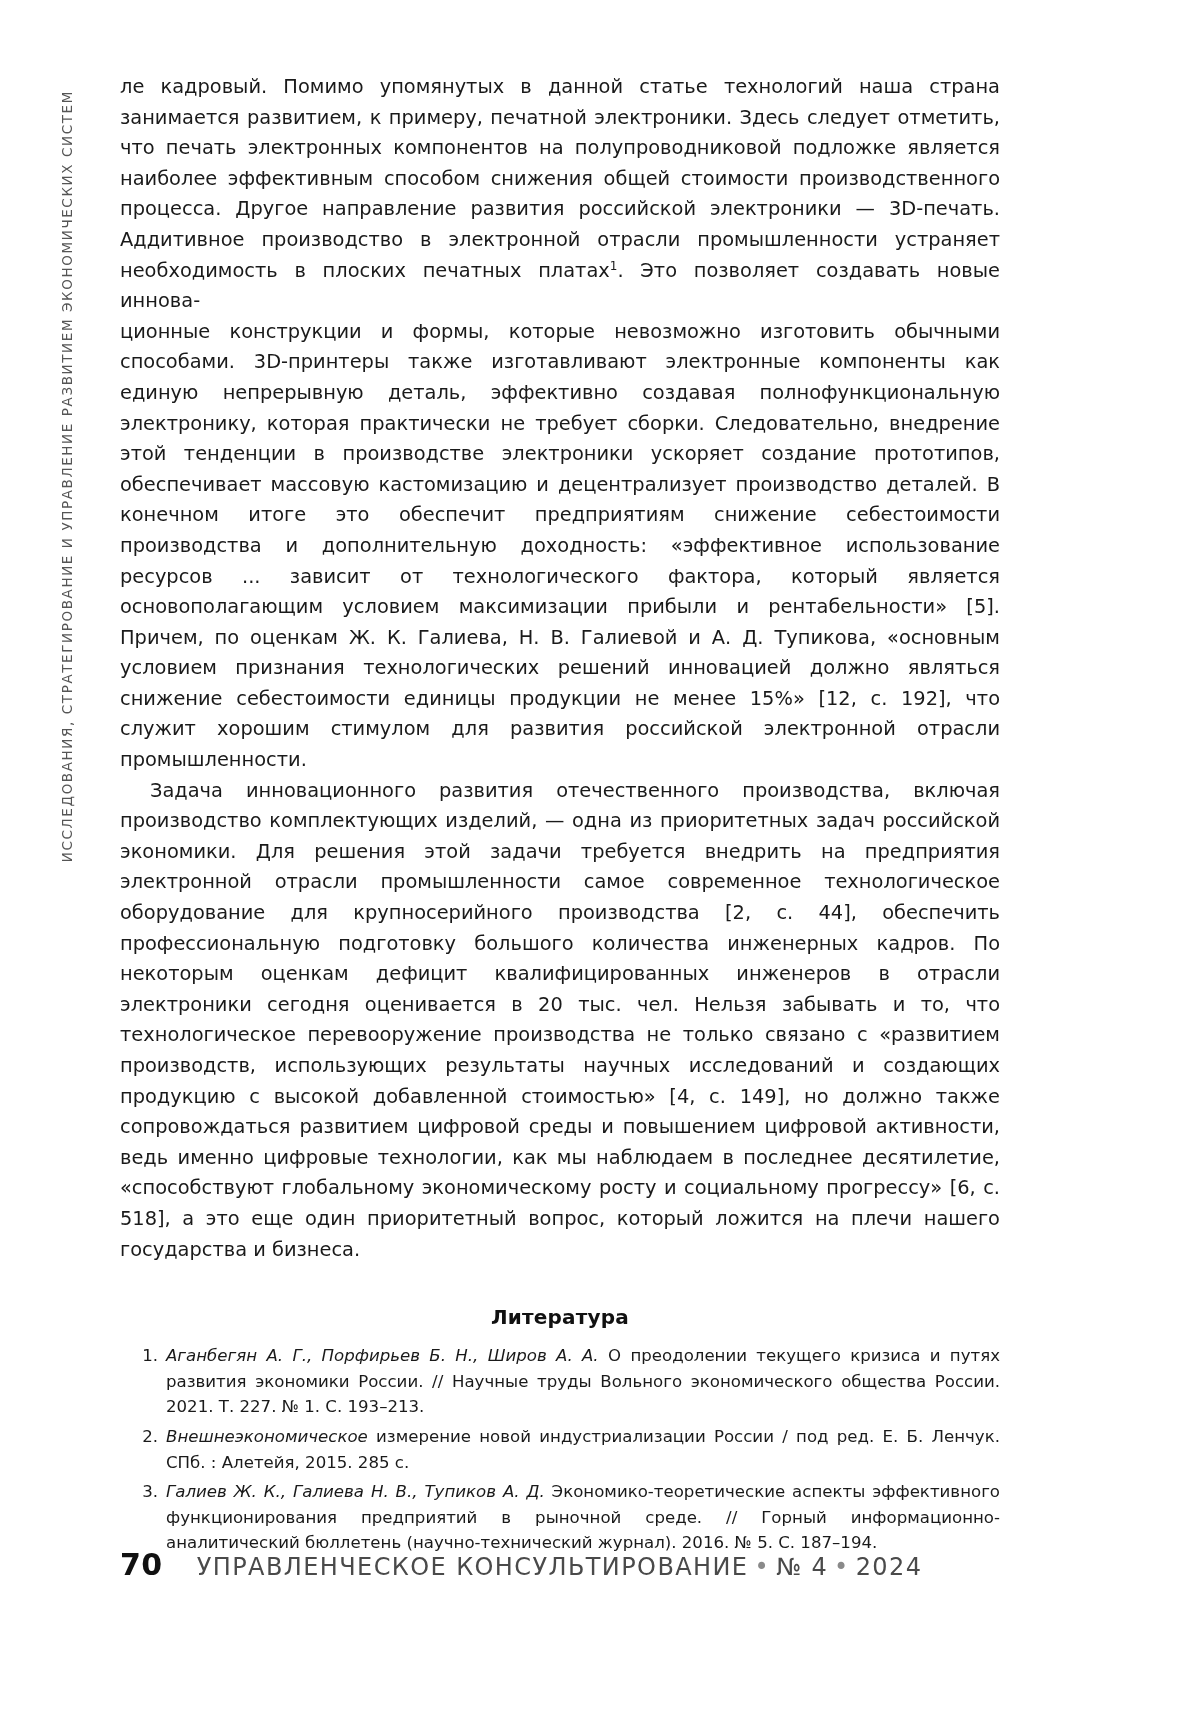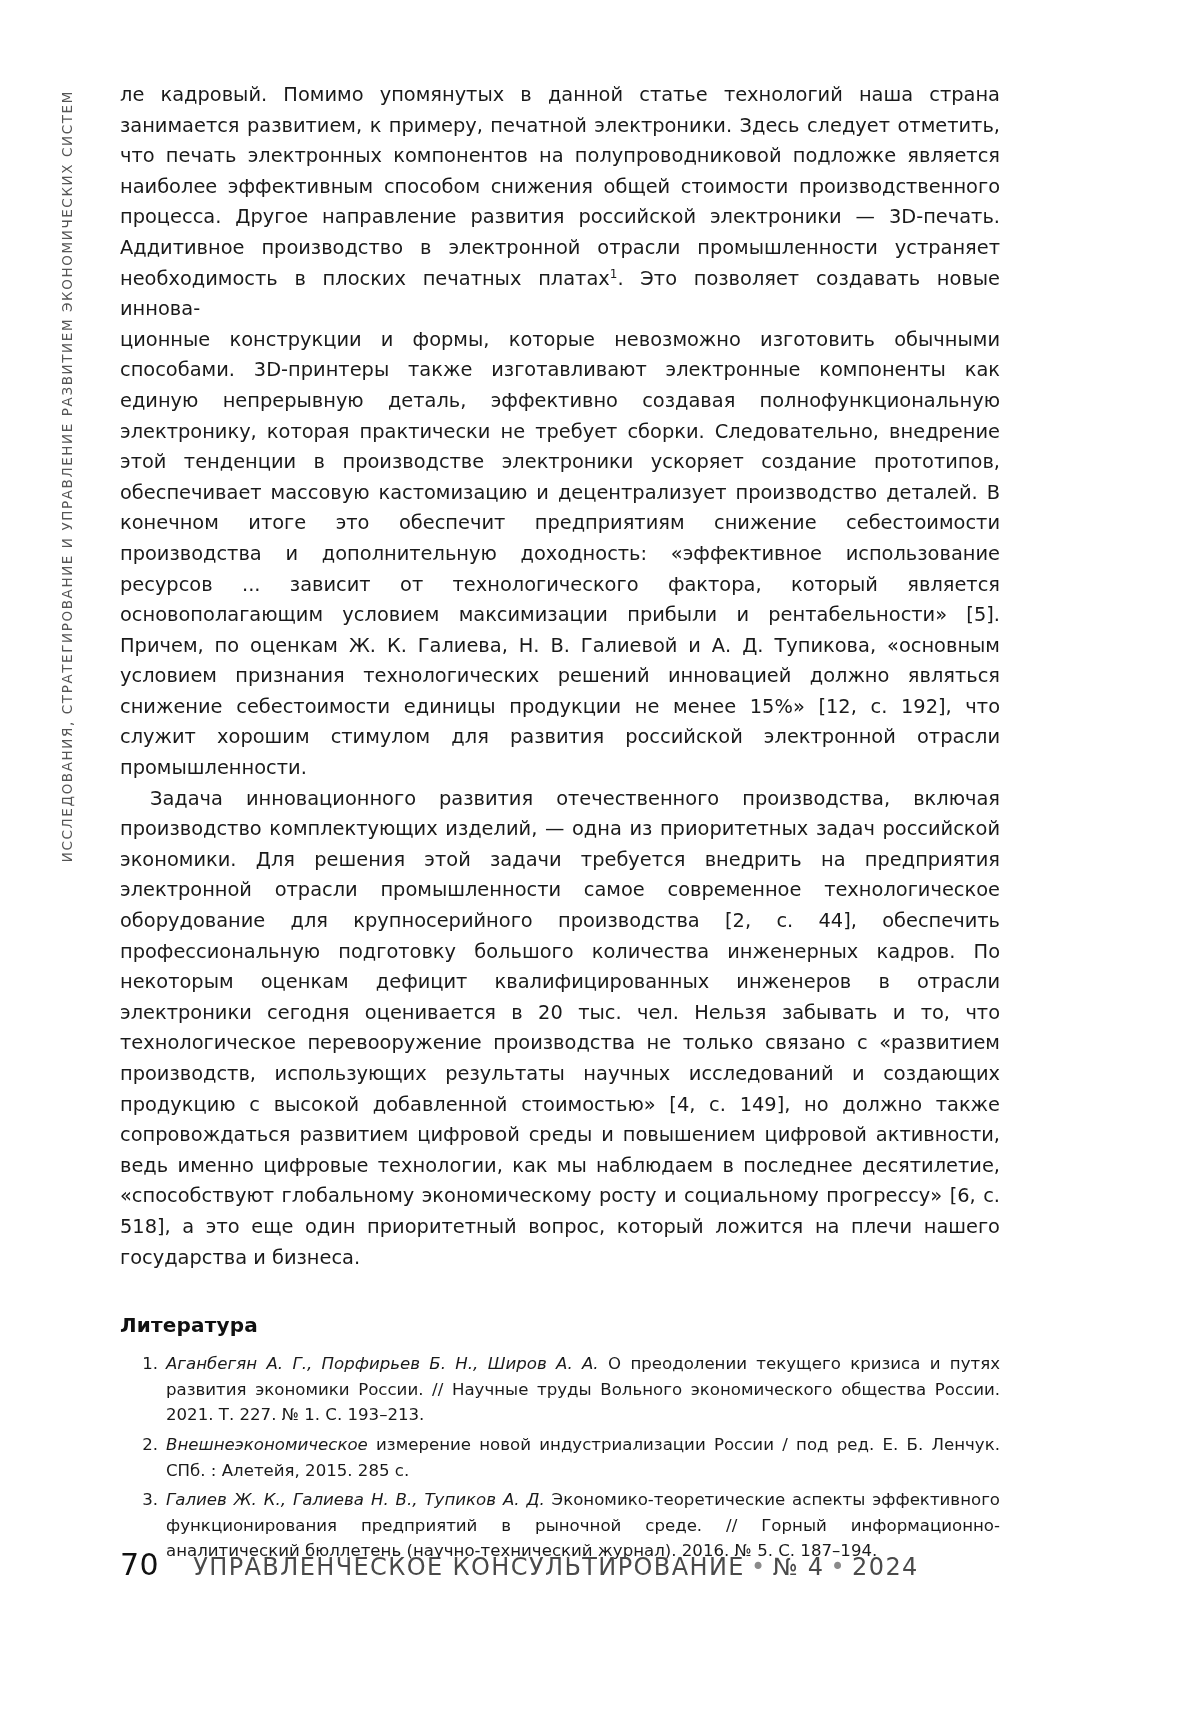--- a/index.html
+++ b/index.html
@@ -37,21 +37,21 @@
     font-size: 13.5px;
     letter-spacing: 1.6px;
     color: #555555;
     white-space: nowrap;
     font-family: "DejaVu Sans", sans-serif;
   }
 
   .content {
     position: absolute;
     left: 120px;
-    top: 80px;
+    top: 72px;
     width: 880px;
   }
 
   p.body-par {
     margin: 0;
     font-size: 19.4px;
     line-height: 30.6px;
     text-align: justify;
     text-justify: inter-word;
     color: #1a1a1a;
@@ -65,20 +65,21 @@
     vertical-align: super;
     line-height: 0;
   }
 
   h2.lit-head {
     margin: 40px 0 14px 0;
     font-size: 20px;
     font-weight: bold;
     color: #111111;
     letter-spacing: 0.2px;
+    text-align: center;
   }
 
   ol.refs {
     margin: 0;
     padding: 0;
     list-style: none;
   }
   ol.refs li {
     position: relative;
     padding-left: 46px;
@@ -104,21 +105,21 @@
     position: absolute;
     left: 120px;
     bottom: 128px;
     width: 960px;
     display: flex;
     align-items: baseline;
     gap: 34px;
   }
   .folio {
     font-size: 30px;
-    font-weight: normal;
+    font-weight: bold;
     color: #111111;
     letter-spacing: 0.5px;
   }
   .journal-line {
     font-size: 24px;
     letter-spacing: 1.4px;
     color: #4a4a4a;
     white-space: nowrap;
   }
   .journal-line .sep {

